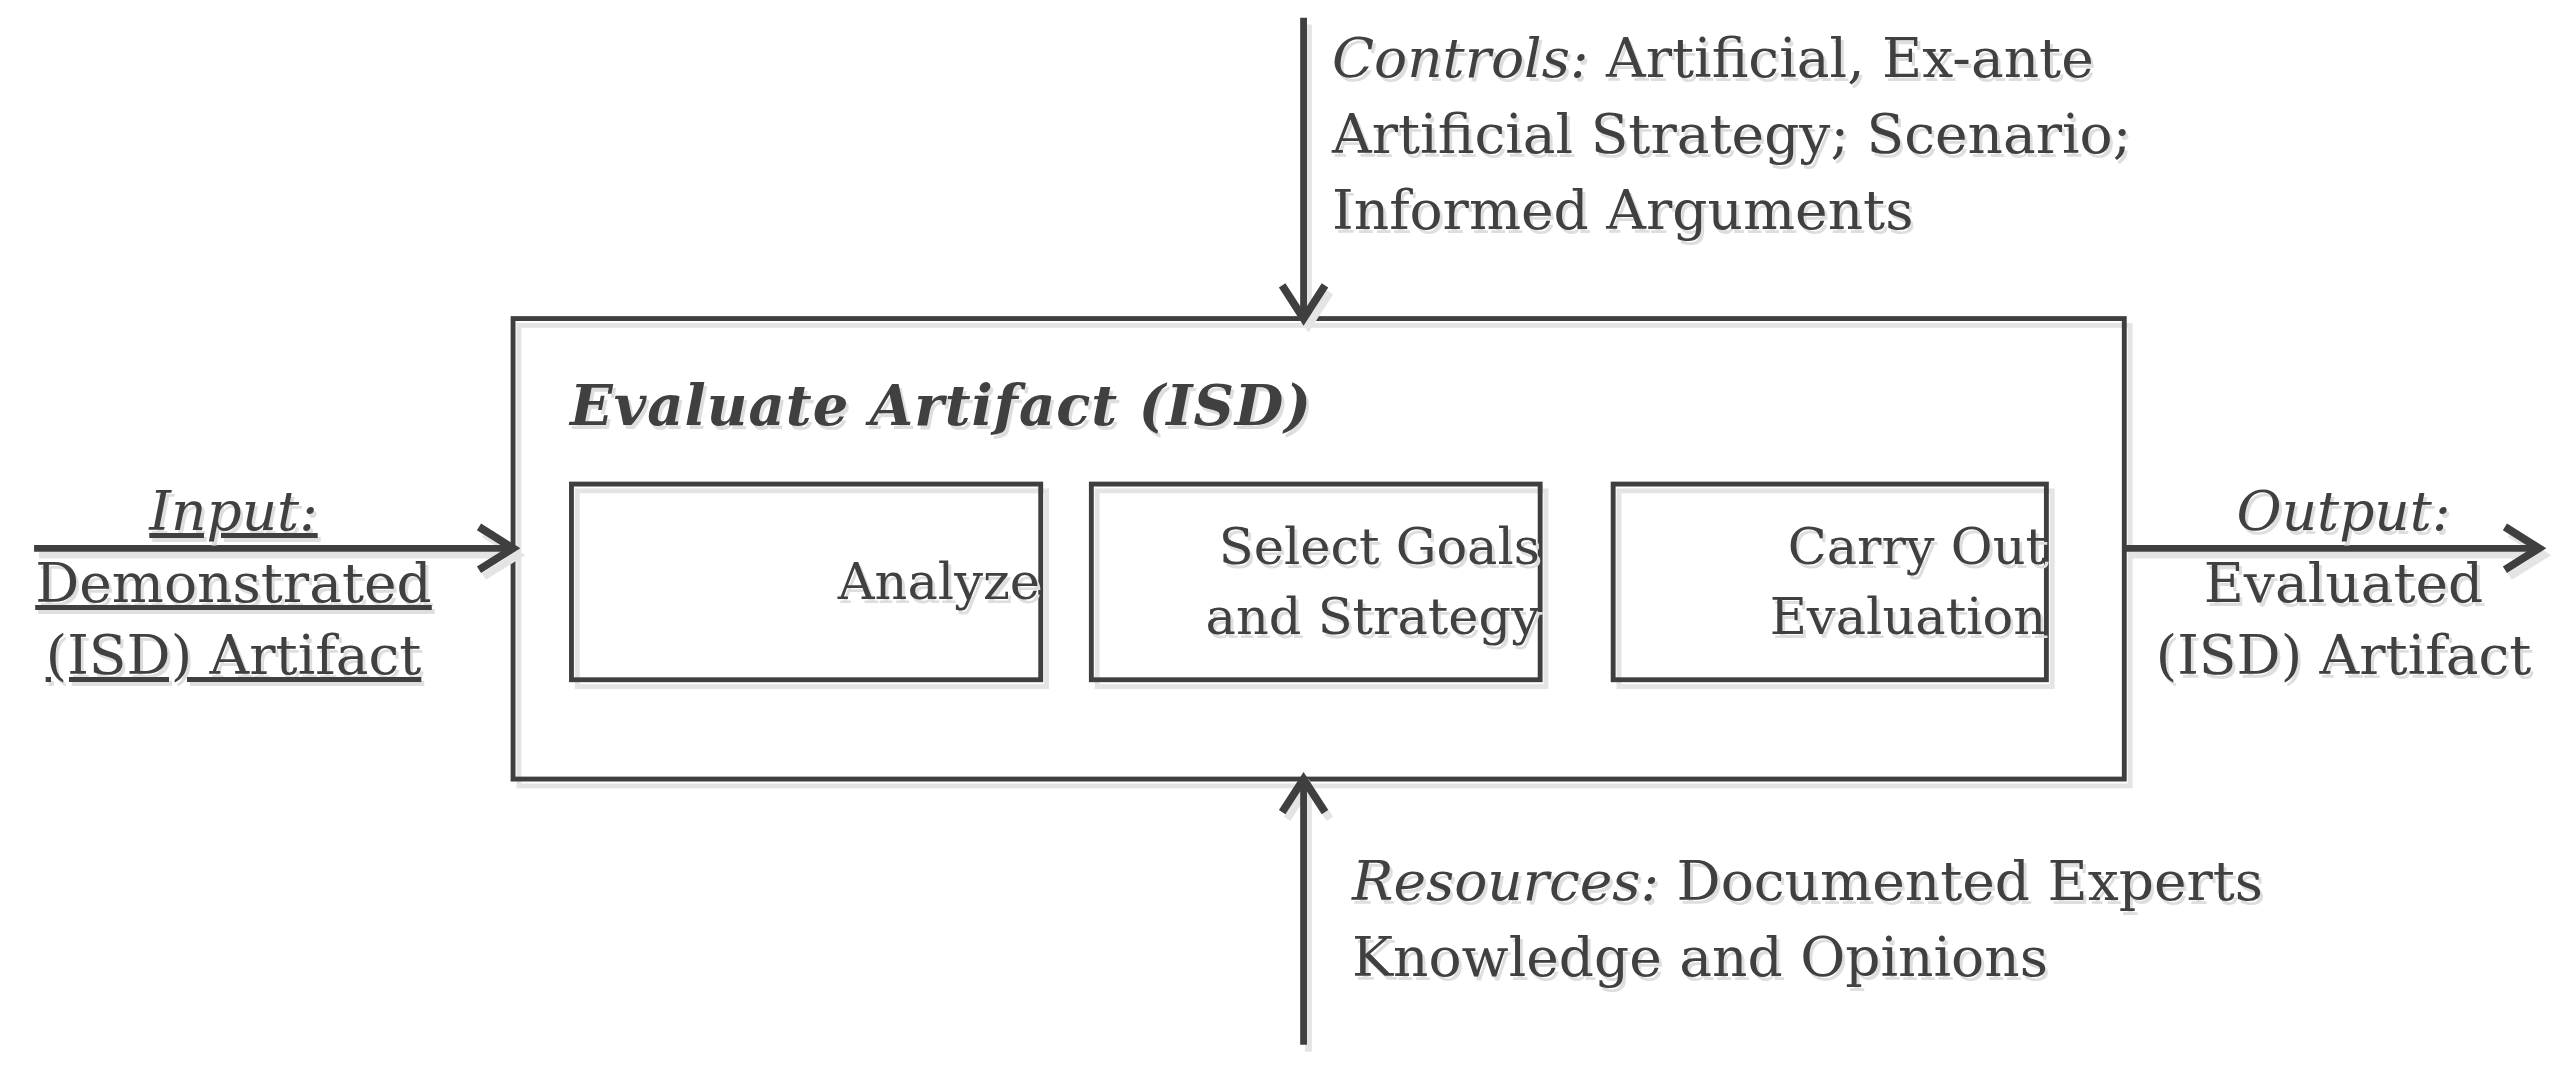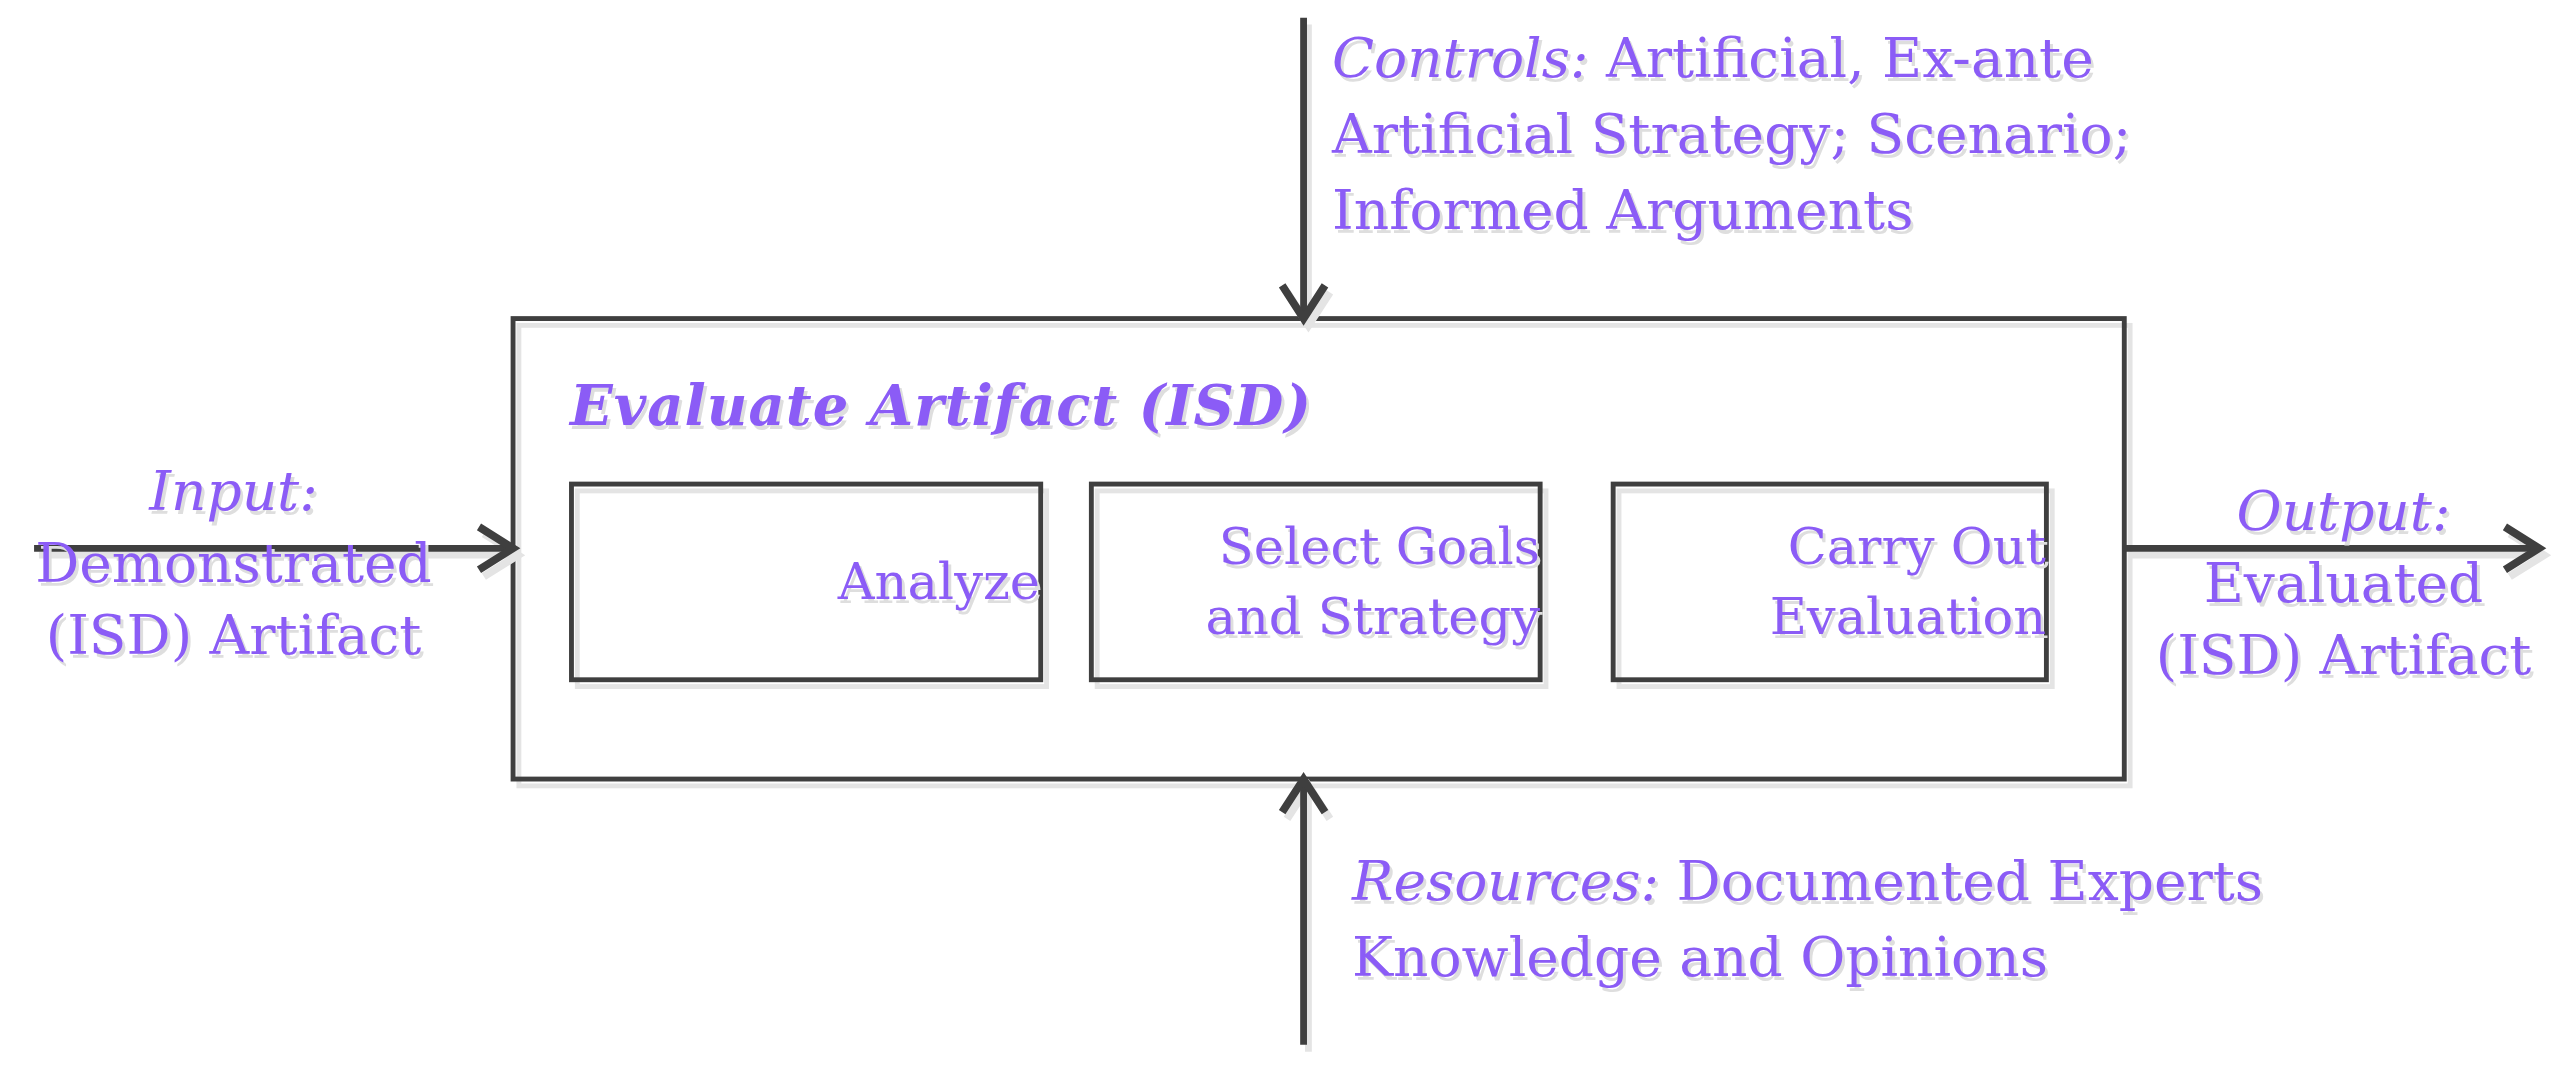--- a/index.html
+++ b/index.html
@@ -2,21 +2,21 @@
 <html><head>
 <meta charset="utf-8">
 <style>
   html, body { margin: 0; padding: 0; background: #ffffff; }
   .canvas {
     position: relative;
     width: 2576px;
     height: 1084px;
     background: #ffffff;
     font-family: "DejaVu Serif", "Liberation Serif", serif;
-    color: #8b5cf6;
+    color: #404040;
     overflow: hidden;
   }
   .svg-layer { position: absolute; left: 0; top: 0; width: 2576px; height: 1084px; }
 
   .txt {
     position: absolute;
     text-shadow: 2.9px 3.9px 0 #dedede;
     white-space: nowrap;
   }
   .lead-italic { font-style: italic; }
@@ -113,21 +113,21 @@
       </g>
     </g>
   </svg>
 
   <div class="txt flow-label" style="left:1332px; top:19.5px;">
     <div><span class="lead-italic">Controls:</span><span> Artificial, Ex-ante</span></div>
     <div>Artificial Strategy; Scenario;</div>
     <div>Informed Arguments</div>
   </div>
 
-  <div class="txt side-label" style="left:0px; top:455px; width:467px;">
+  <div class="txt side-label" style="left:0px; top:475px; width:467px;text-decoration:underline;">
     <div class="lead-italic">Input:</div>
     <div>Demonstrated</div>
     <div>(ISD) Artifact</div>
   </div>
 
   <div class="txt side-label" style="left:2117px; top:475px; width:453px;">
     <div class="lead-italic">Output:</div>
     <div>Evaluated</div>
     <div>(ISD) Artifact</div>
   </div>

